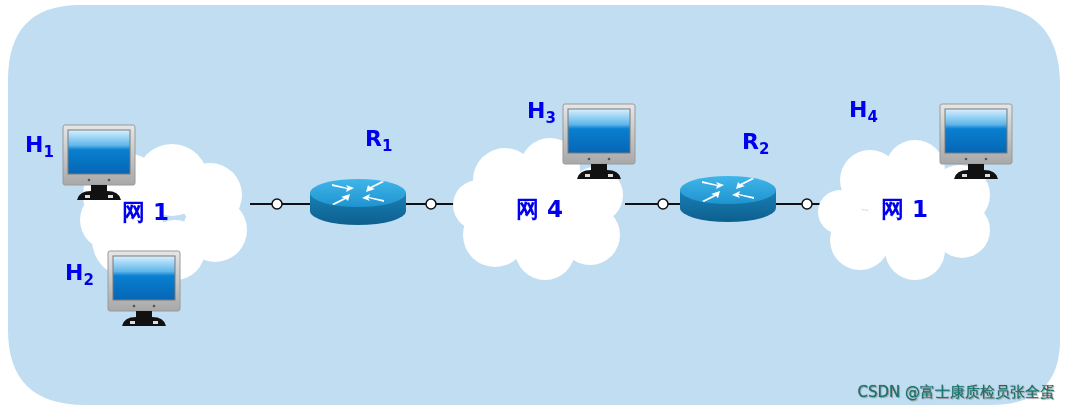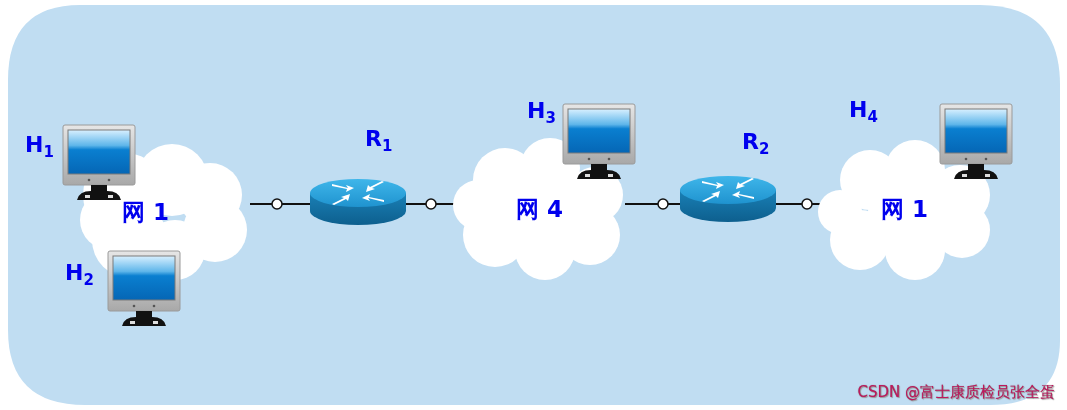--- a/index.html
+++ b/index.html
@@ -3,21 +3,21 @@
 <meta charset="utf-8">
 <style>
   html, body { margin: 0; padding: 0; background: #ffffff; }
   body { width: 1067px; height: 410px; position: relative; overflow: hidden; font-family: "DejaVu Sans", sans-serif; }
   #stage { position: absolute; left: 0; top: 0; width: 1067px; height: 410px; }
   .lbl { position: absolute; color: #0000ee; font-weight: bold; font-family: "DejaVu Sans", sans-serif; white-space: nowrap; }
   .lbl.host { font-size: 22px; }
   .lbl.host sub, .lbl.router sub { font-size: 15px; vertical-align: -5px; }
   .lbl.router { font-size: 22px; }
   .lbl.net { font-size: 23px; }
-  .watermark { position: absolute; right: 12px; bottom: 8px; color: #be185d; font-size: 15px; font-family: "DejaVu Sans", sans-serif; text-shadow: 0 0 1px #777, 1px 1px 1px #999; }
+  .watermark { position: absolute; right: 12px; bottom: 8px; color: #0f766e; font-size: 15px; font-family: "DejaVu Sans", sans-serif; text-shadow: 0 0 1px #777, 1px 1px 1px #999; }
 </style>
 </head>
 <body>
 
 <svg id="stage" width="1067" height="410" viewBox="0 0 1067 410" xmlns="http://www.w3.org/2000/svg">
   <defs>
     <linearGradient id="scr" x1="0" y1="0" x2="0" y2="1">
       <stop offset="0" stop-color="#d8f0ff"></stop>
       <stop offset="0.35" stop-color="#5fb6ea"></stop>
       <stop offset="0.45" stop-color="#0a7fd0"></stop>

